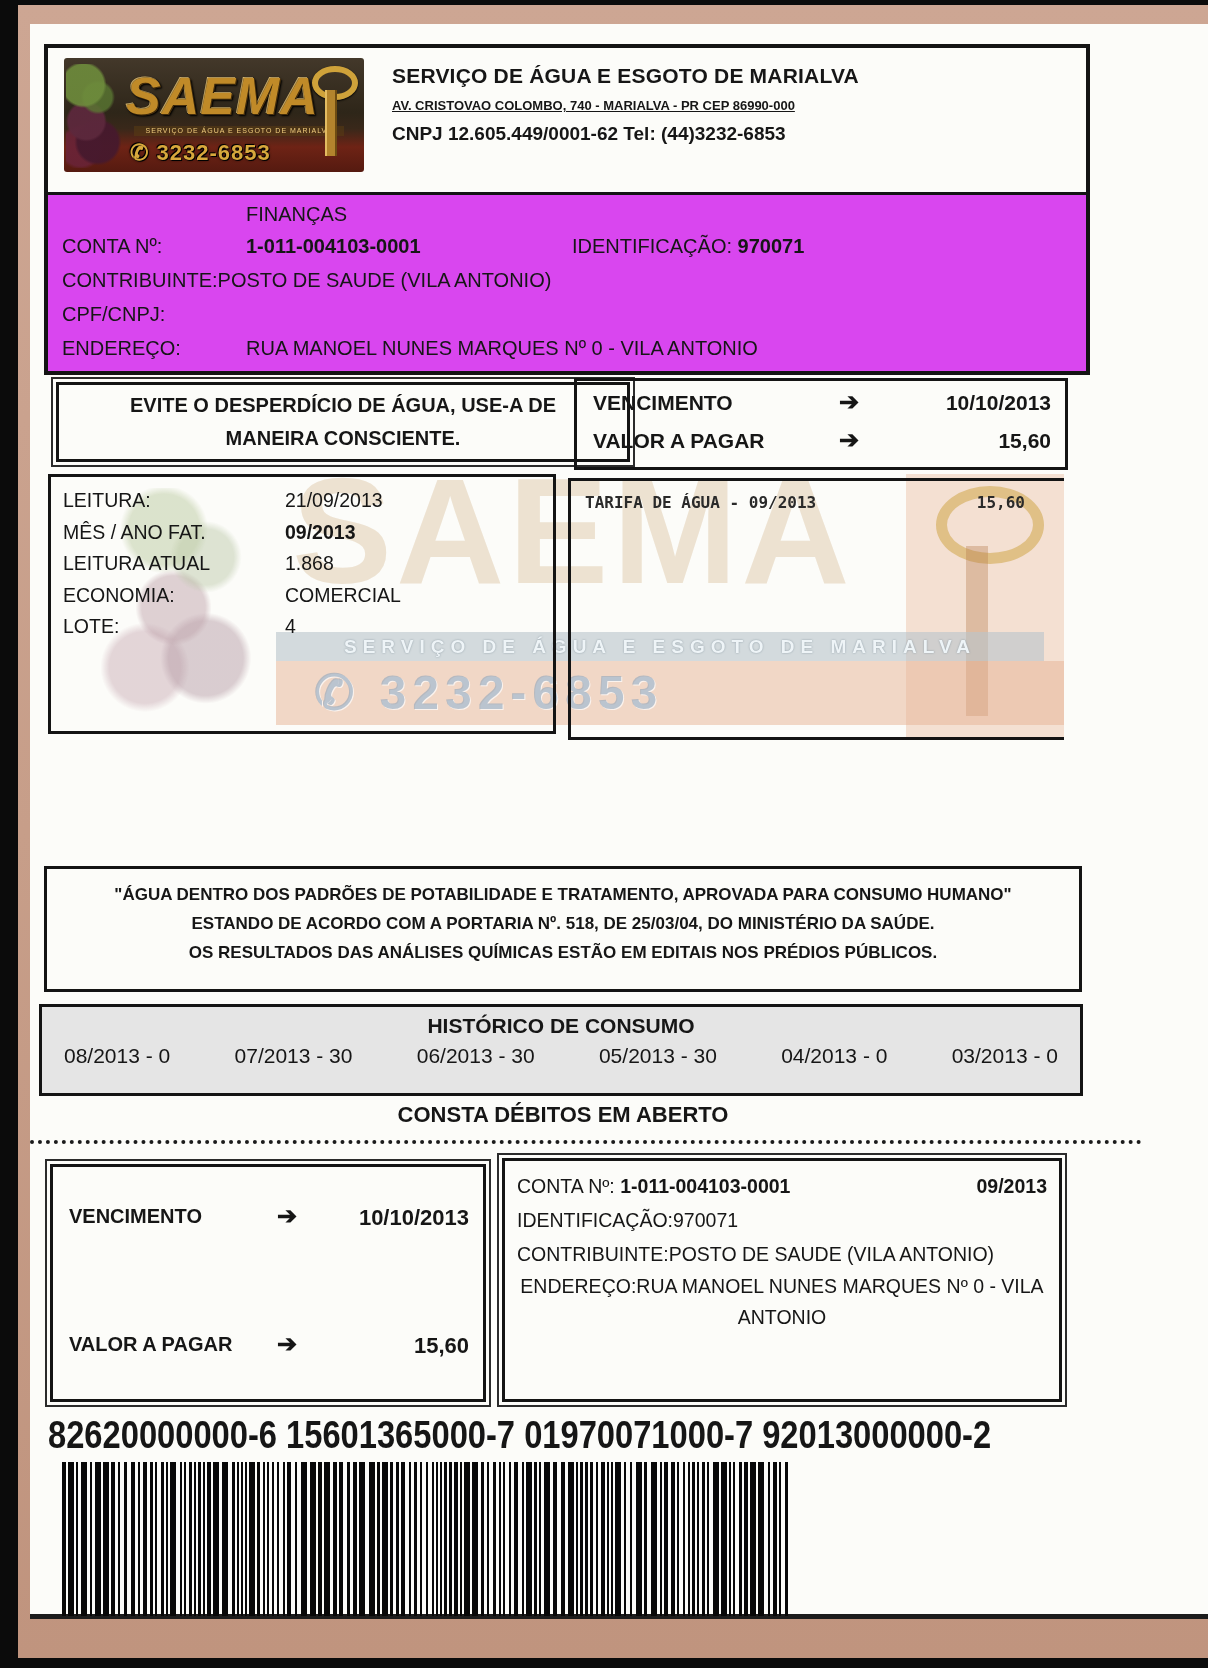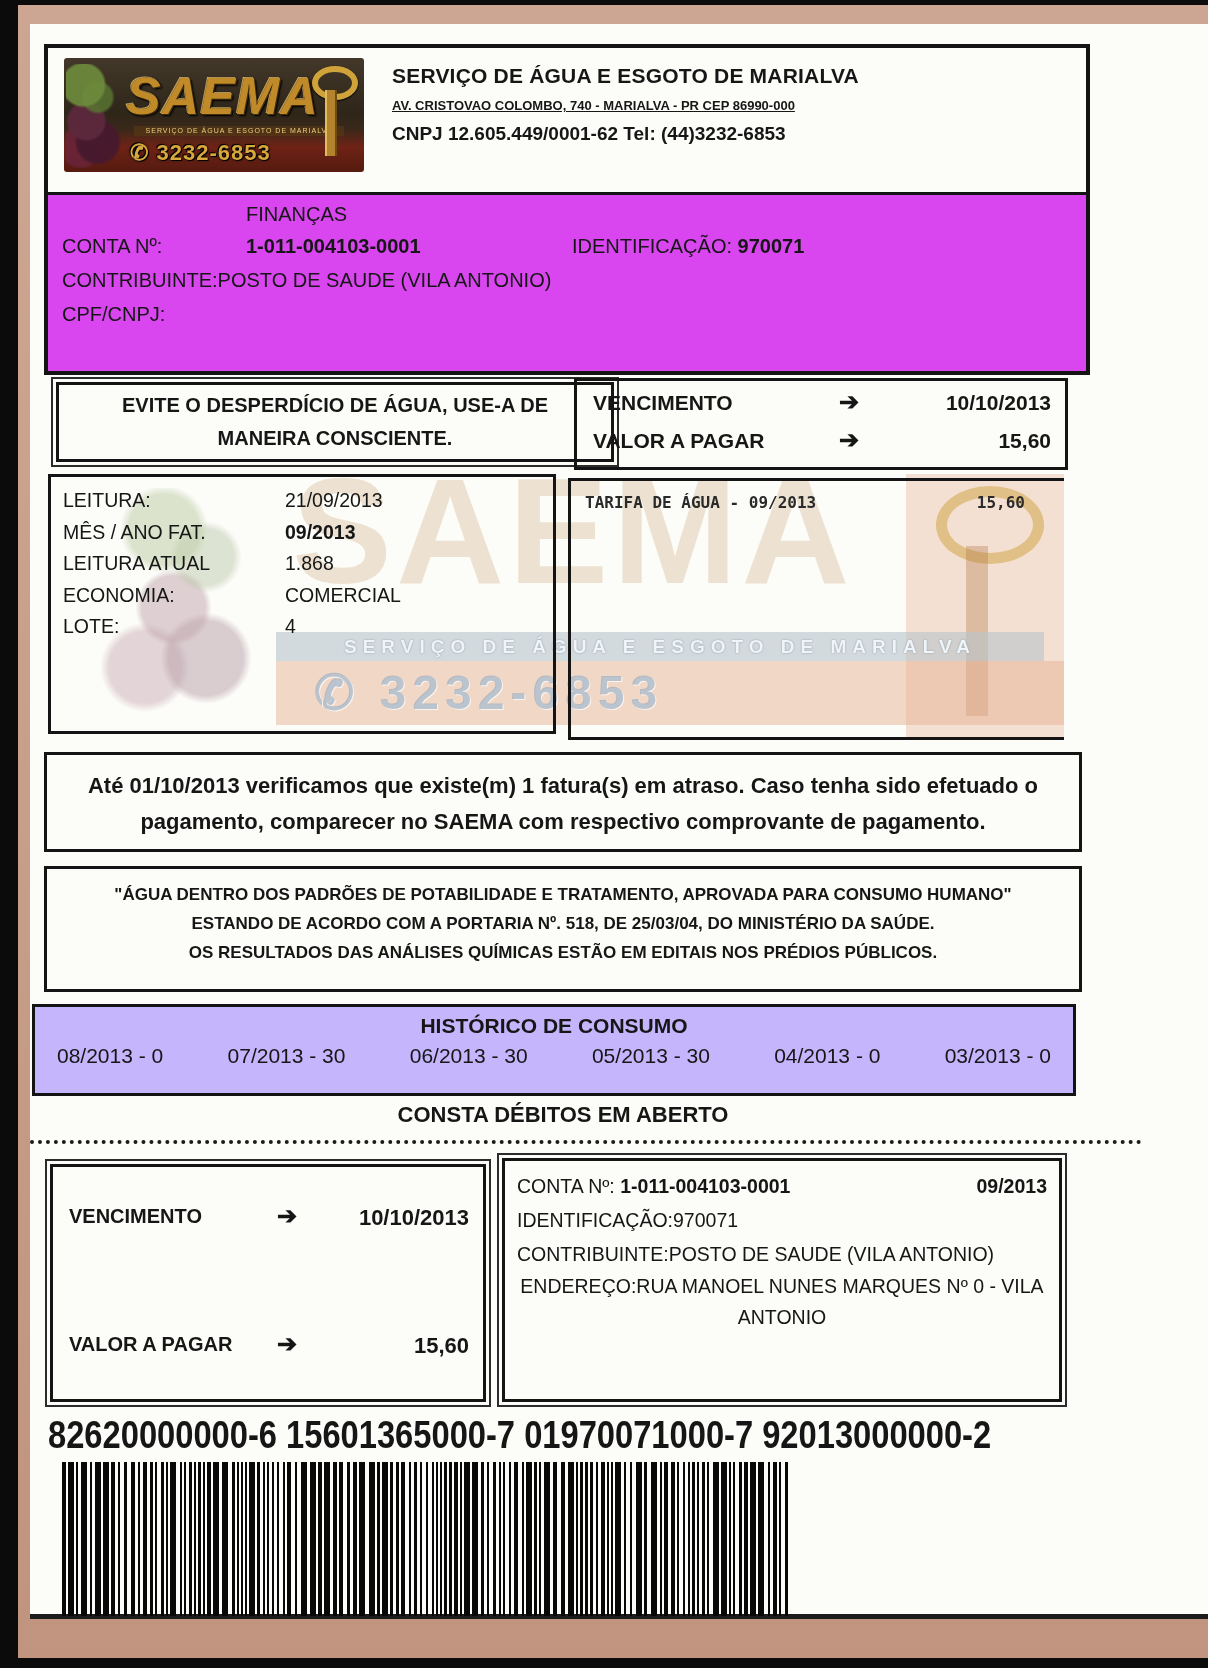--- a/index.html
+++ b/index.html
@@ -52,21 +52,21 @@
   .f-conta .flabel{width:184px;}
   .f-ident{position:absolute;top:40px;left:524px;}
   .f-contrib{top:74px;}
   .f-cpf{top:108px;}
   .f-end{top:142px;}
   .f-end .flabel{width:184px;}
 
   
   .conserve-box{left:26px;top:358px;width:496px;height:74px;display:flex;align-items:center;
                 justify-content:center;text-align:center;font-size:20px;font-weight:bold;
-                line-height:33px;padding:0 28px;box-sizing:content-box;}
+                line-height:33px;padding:0 36px;box-sizing:content-box;}
   .summary-box{left:544px;top:354px;width:488px;height:86px;}
   .pay-row{position:absolute;left:0;width:100%;height:34px;}
   .pay-row .plabel{position:absolute;left:16px;font-size:21px;font-weight:bold;}
   .pay-row .parrow{position:absolute;left:262px;font-size:24px;font-weight:bold;top:-3px;}
   .pay-row .pvalue{position:absolute;right:14px;font-size:21px;font-weight:bold;}
   .pr1{top:10px;} .pr2{top:48px;}
 
   
   .meter-row{position:absolute;left:18px;top:450px;width:1016px;height:266px;overflow:hidden;}
   .wm{position:absolute;z-index:0;}
@@ -99,21 +99,21 @@
                font-family:"DejaVu Sans Mono","Liberation Mono",monospace;font-size:16px;font-weight:bold;
                color:#2a2a2a;}
 
   
   .overdue-box{left:14px;top:728px;width:1038px;height:100px;text-align:center;font-size:22px;
                font-weight:bold;line-height:36px;padding:13px 14px 0;box-sizing:border-box;background:rgba(252,252,249,.55);}
   .quality-box{left:14px;top:842px;width:1038px;height:126px;text-align:center;font-size:17px;
                font-weight:bold;line-height:29px;padding-top:11px;box-sizing:border-box;background:#fcfcf9;}
 
   
-  .history-box{left:2px;top:980px;width:1038px;height:86px;background:#c4b5fd;}
+  .history-box{left:9px;top:980px;width:1038px;height:86px;background:#e5e5e5;}
   .history-title{text-align:center;font-size:21px;font-weight:bold;margin-top:7px;}
   .history-entries{display:flex;justify-content:space-between;padding:6px 22px 0;font-size:21px;}
 
   .debits-title{position:absolute;left:0;top:1078px;width:1066px;text-align:center;font-size:22px;
                 font-weight:bold;}
   .cut-line{position:absolute;left:0;top:1116px;width:1112px;border-top:4px dotted #1b1b1b;}
 
   
   .stub-left{left:20px;top:1140px;width:430px;height:232px;}
   .stub-left .pay-row .plabel{font-size:20px;}
@@ -166,20 +166,23 @@
       </div>
       <div class="fline f-ident">
         <span>IDENTIFICAÇÃO:</span> <span class="fvalue">970071</span>
       </div>
       <div class="fline f-contrib">
         <span>CONTRIBUINTE:</span><span>POSTO DE SAUDE (VILA ANTONIO)</span>
       </div>
       <div class="fline f-cpf">
         <span>CPF/CNPJ:</span><span></span>
       </div>
+      <div class="fline f-end">
+        <span class="flabel">ENDEREÇO:</span><span>RUA MANOEL NUNES MARQUES Nº 0 - VILA ANTONIO</span>
+      </div>
     </div>
 
     <div class="box dblbox conserve-box">EVITE O DESPERDÍCIO DE ÁGUA, USE-A DE MANEIRA CONSCIENTE.</div>
 
     <div class="box summary-box">
       <div class="pay-row pr1">
         <span class="plabel">VENCIMENTO</span>
         <span class="parrow">➔</span>
         <span class="pvalue">10/10/2013</span>
       </div>
@@ -209,21 +212,20 @@
       </div>
 
       <div class="box tariff-box">
         <div class="tariff-line">
           <span>TARIFA DE ÁGUA - 09/2013</span>
           <span>15,60</span>
         </div>
       </div>
     </div>
 
-    <div class="box overdue-box">Até 01/10/2013 verificamos que existe(m) 1 fatura(s) em atraso. Caso tenha sido efetuado o pagamento, comparecer no SAEMA com respectivo comprovante de pagamento.</div>
 
     <div class="box quality-box">
       <div>"ÁGUA DENTRO DOS PADRÕES DE POTABILIDADE E TRATAMENTO, APROVADA PARA CONSUMO HUMANO"</div>
       <div>ESTANDO DE ACORDO COM A PORTARIA Nº. 518, DE 25/03/04, DO MINISTÉRIO DA SAÚDE.</div>
       <div>OS RESULTADOS DAS ANÁLISES QUÍMICAS ESTÃO EM EDITAIS NOS PRÉDIOS PÚBLICOS.</div>
     </div>
 
     <div class="box history-box">
       <div class="history-title">HISTÓRICO DE CONSUMO</div>
       <div class="history-entries">

